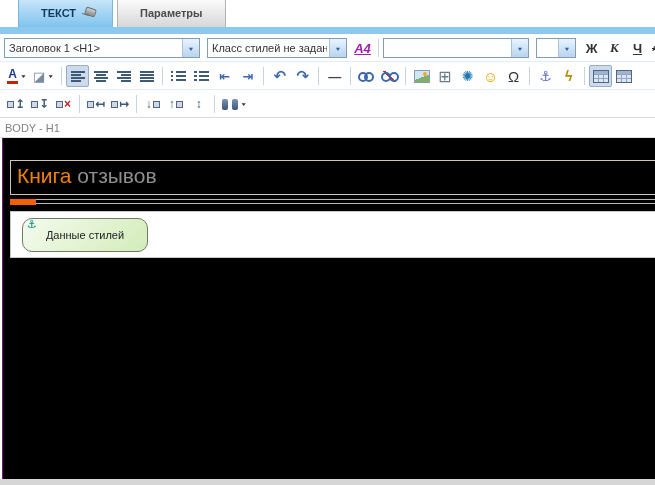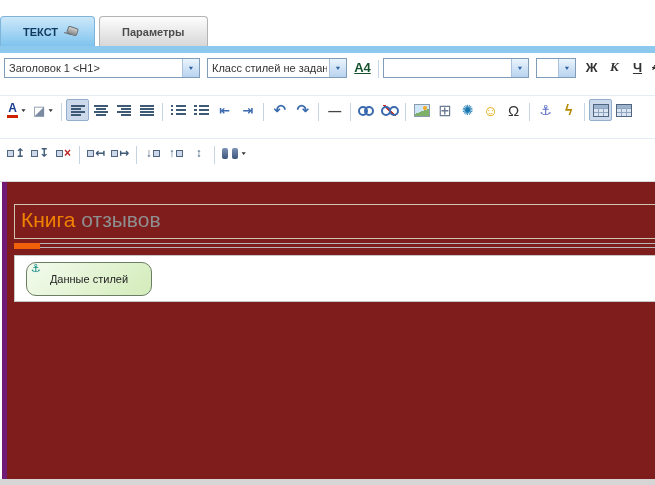--- a/index.html
+++ b/index.html
@@ -3,54 +3,54 @@
 <meta charset="utf-8">
 <style>
   html,body{margin:0;padding:0;background:#fff;}
   *{box-sizing:border-box;}
   .app{
     width:655px;height:485px;overflow:hidden;position:relative;
     font-family:"Liberation Sans","DejaVu Sans",sans-serif;font-size:11px;color:#333;
     display:flex;flex-direction:column;background:#fff;
   }
   
-  .tabs{display:flex;gap:4px;padding:2px 0 0 0;height:46px;background:#fff;align-items:flex-end;}
+  .tabs{display:flex;gap:4px;padding:2px 0 0 18px;height:27px;background:#fff;align-items:flex-end;}
   .tab{
     height:30px;padding:0 22px;display:flex;align-items:center;justify-content:center;gap:6px;
     font-weight:bold;font-size:11px;color:#4c4c4c;
     background:linear-gradient(#fdfdfd,#d7d7d7);
     border:1px solid #b3b3b3;border-bottom:none;border-radius:4px 4px 0 0;cursor:default;
   }
   .tab.active{
     background:linear-gradient(#cde8fa,#7fc3ee);
     border-color:#7fb4da;color:#11395f;padding-right:14px;
   }
   
   .pin{width:16px;height:14px;position:relative;display:inline-block;}
   .pin::before{content:"";position:absolute;right:2px;top:2px;width:9px;height:6px;background:linear-gradient(#cfcfcf,#8a8a8a);border:1px solid #6e6e6e;border-radius:2px;transform:rotate(18deg);}
   .pin::after{content:"";position:absolute;left:0;top:8px;width:7px;height:1px;background:#6e6e6e;transform:rotate(18deg);}
   .blue-bar{height:7px;background:#8dc8ef;}
   
   .toolbar{background:#fff;}
-  .trow{display:flex;align-items:flex-end;padding:3px 3px 17px 4px;border-bottom:1px solid #e4edf5;flex-wrap:nowrap;white-space:nowrap;}
+  .trow{display:flex;align-items:center;padding:3px 3px 2px 4px;border-bottom:1px solid #e4edf5;flex-wrap:nowrap;white-space:nowrap;}
   .sep{width:1px;height:18px;background:#c7d5e3;margin:0 4px;flex:0 0 1px;}
   
   .combo{height:20px;border:1px solid #7f9db9;background:#fff;display:flex;align-items:center;justify-content:space-between;margin-right:7px;flex:0 0 auto;}
   .combo .val{padding-left:4px;overflow:hidden;white-space:nowrap;}
   .combo .arr{width:17px;height:18px;margin-left:2px;border-left:1px solid #aac2de;background:linear-gradient(#eaf4fd,#b9d3ef);display:flex;align-items:center;justify-content:center;}
   .combo .arr::before{content:"▼";font-size:7px;color:#2d63a2;transform:scaleY(.8);}
   
   .tbtn{height:22px;min-width:23px;padding:0 2px;display:flex;align-items:center;justify-content:center;gap:1px;
         border:1px solid transparent;border-radius:2px;font-size:13px;color:#333;flex:0 0 auto;cursor:default;}
   .tbtn.pressed{background:#ccdaeb;border-color:#93afcd;}
   .g-bold{font-weight:bold;}
   .g-italic{font-style:italic;font-family:"Liberation Serif",serif;font-weight:bold;}
   .g-under{text-decoration:underline;font-weight:bold;}
   .g-strike{font-size:8px;font-weight:bold;text-decoration:line-through;letter-spacing:0;}
-  .g-fsize{color:#14532d;font-weight:bold;text-decoration:underline;font-size:13px;}
+  .g-fsize{color:#a21caf;font-weight:bold;font-style:italic;text-decoration:underline;font-size:13px;}
   .g-blue{color:#3a6aad;font-size:15px;font-weight:bold;}
   .g-hr{color:#444;font-weight:bold;}
   .g-omega{font-size:15px;color:#333;}
   .g-smiley{color:#e3a400;font-size:15px;}
   .g-gear{color:#1878b0;font-size:14px;}
   .g-anchor{color:#5b6ec7;font-size:14px;}
   .g-light{color:#b58900;font-size:14px;font-weight:bold;}
   .g-flash{color:#6a7a92;font-size:16px;}
   .g-fill{color:#7a8aa0;font-size:13px;}
   .caret{font-size:7px;color:#333;margin-left:1px;}
@@ -92,21 +92,21 @@
   .g-arrow{color:#3f5a75;font-size:12px;font-weight:bold;line-height:1;}
   .g-del{color:#b22;font-size:12px;font-weight:bold;}
   
   .i-bino{width:16px;height:11px;position:relative;}
   .i-bino::before,.i-bino::after{content:"";position:absolute;top:0;width:6px;height:11px;background:linear-gradient(#7c93b5,#3c557a);border-radius:2px;}
   .i-bino::before{left:0;}
   .i-bino::after{right:0;}
   
   .pathbar{height:20px;display:flex;align-items:center;padding-left:5px;color:#808080;background:#fff;border-bottom:1px solid #dedede;}
   
-  .canvas{flex:1;background:#7f1d1d;border-left:5px solid #701a75;margin-left:2px;position:relative;overflow:hidden;}
+  .canvas{flex:1;background:#000000;border-left:1px solid #701a75;margin-left:2px;position:relative;overflow:hidden;}
   .h1-box{margin:22px -3px 0 7px;border:1px solid #cfc5b5;padding:2px 6px 6px;font-size:21px;line-height:1.2;}
   .h1-box .w1{color:#f08200;}
   .h1-box .w2{color:#8f8f8f;}
   .hr-strip{margin:4px -3px 0 7px;height:5px;border-top:1px solid #b8b8b8;border-bottom:1px solid #b8b8b8;position:relative;}
   .hr-strip .orange{position:absolute;left:0;top:-1px;height:6px;width:26px;background:#f2600a;}
   .module-box{margin:7px -3px 0 7px;border:1px solid #c6c6c6;height:47px;position:relative;background:#fff;}
   .module-btn{position:absolute;left:11px;top:6px;width:126px;height:34px;border:1px solid #6b7d63;border-radius:10px;
     background:linear-gradient(135deg,#f4fbee 0%,#d3ecba 100%);
     display:flex;align-items:center;justify-content:center;font-size:11px;color:#222;cursor:default;}
   .anchor-marker{position:absolute;left:4px;top:-1px;font-size:11px;color:#1d8f86;text-shadow:0 0 1px #9fd8d2;}
@@ -289,20 +289,23 @@
         <span class="g-arrow">↕</span>
       </span>
       <span class="sep"></span>
       <span class="tbtn">
         <span class="i-bino"></span>
         <span class="caret"></span>
       </span>
     </div>
   </div>
 
+  <div class="pathbar">
+    <span>BODY - H1</span>
+  </div>
 
   <div class="canvas">
     <div class="h1-box">
       <span class="w1">Книга</span>
       <span class="w2">отзывов</span>
     </div>
     <div class="hr-strip">
       <div class="orange"></div>
     </div>
     <div class="module-box">

